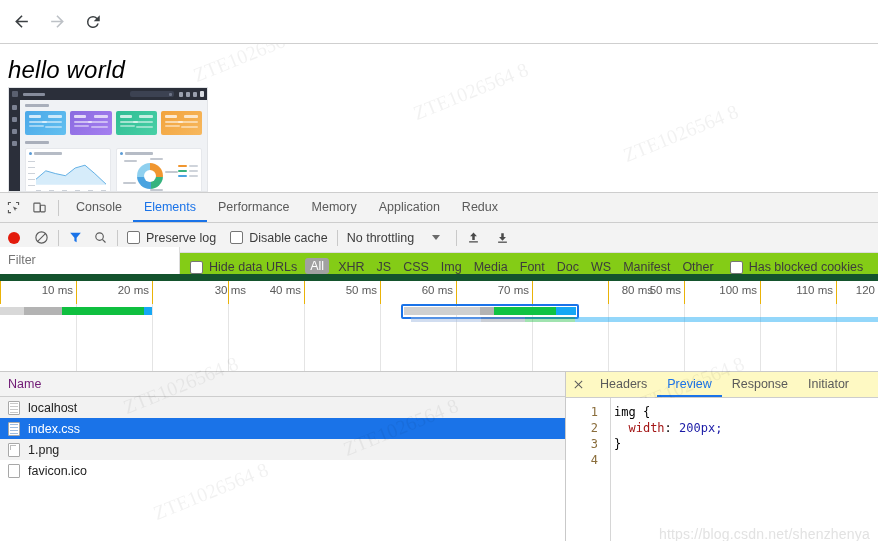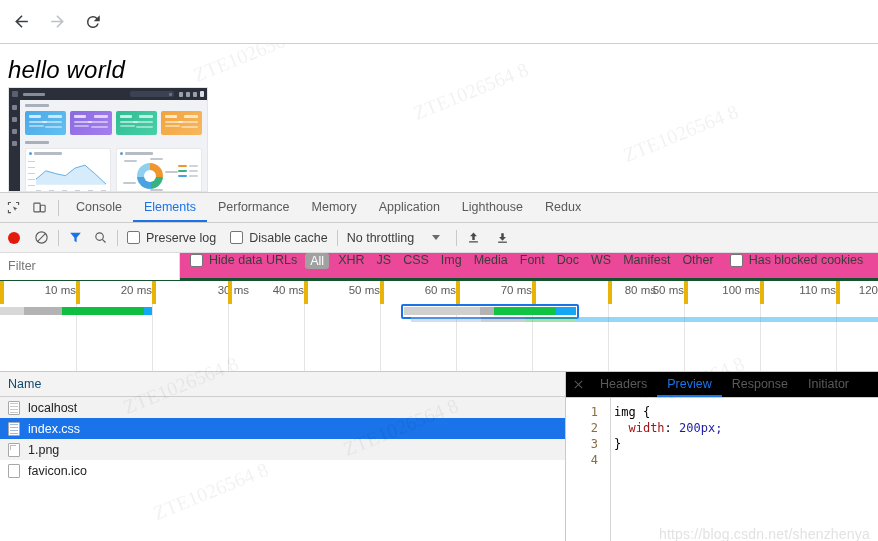--- a/index.html
+++ b/index.html
@@ -156,22 +156,22 @@
   }
   .tb-label{font-size:12.5px;color:#3c3c3c;white-space:nowrap;}
   .tb-item{display:flex;align-items:center;}
   .throttle{font-size:12.5px;color:#3c3c3c;white-space:nowrap;}
   .caret{
     width:0;height:0;border-left:4.5px solid transparent;border-right:4.5px solid transparent;
     border-top:5px solid #6a6a6a;margin-left:18px;flex:none;
   }
 
   .dt-filterbar{
-    height:28px;display:flex;align-items:flex-start;
-    border-bottom:3px solid #14532d;background:#ec4899;
+    height:28px;display:flex;align-items:flex-end;
+    border-bottom:7px solid #14532d;background:#84cc16;
     box-sizing:border-box;
   }
   .filter-input{
     width:180px;height:27px;line-height:27px;
     padding:0 8px;box-sizing:border-box;
     font-size:12.5px;color:#9a9a9a;background:#fff;
     border:none;border-right:1px solid #dcdcdc;
   }
   .ftype{
     font-size:12.5px;color:#3c3c3c;padding:0 6px;white-space:nowrap;
@@ -183,21 +183,21 @@
   
   .overview{
     position:relative;height:90px;background:#fff;
     border-bottom:1px solid #c9c9c9;overflow:hidden;
   }
   .ov-ruler{
     position:relative;height:23px;border-bottom:0px;
   }
   .tick{
     position:absolute;top:0;height:23px;
-    border-left:4px solid #eab308;
+    border-left:1px solid #eab308;
   }
   .tick span{
     position:absolute;right:4px;top:3px;
     font-size:11.5px;color:#5a5a5a;white-space:nowrap;
   }
   .gridline{
     position:absolute;top:23px;bottom:0;width:1px;background:#e4e4e4;
   }
   .ovbar{position:absolute;height:8px;display:flex;overflow:hidden;}
   .ovbar i{display:block;height:100%;}
@@ -209,21 +209,21 @@
 
   
   .dt-split{position:absolute;left:0;top:0;width:878px;height:176px;display:flex;}
   .req-panel{
     width:566px;background:#fff;position:relative;
     border-right:1px solid #c9c9c9;box-sizing:border-box;
   }
   .req-head{
     height:25px;line-height:25px;
     background:#f3f3f3;border-bottom:1px solid #cdcdcd;
-    font-size:12.5px;color:#0c4a6e;padding-left:8px;box-sizing:border-box;
+    font-size:12.5px;color:#701a75;padding-left:8px;box-sizing:border-box;
   }
   .req-row{
     height:21px;display:flex;align-items:center;
     padding-left:8px;box-sizing:border-box;
     font-size:12.5px;color:#222;
   }
   .req-row.odd{background:#f2f2f2;}
   .req-row.sel{background:#1a73e8;color:#fff;}
   .ricon{
     width:12px;height:14px;flex:none;margin-right:8px;
@@ -243,21 +243,21 @@
     content:"";position:absolute;left:1px;top:1px;right:3px;height:4px;
     border-left:1px solid #bdbdbd;border-top:1px solid #bdbdbd;
   }
   .ricon.blank{}
 
   .detail-panel{
     flex:1;background:#fff;position:relative;
   }
   .detail-tabs{
     height:26px;display:flex;align-items:center;
-    background:#000000;border-bottom:1px solid #cdcdcd;
+    background:#fef9c3;border-bottom:1px solid #cdcdcd;
     box-sizing:border-box;
   }
   .dclose{
     width:24px;height:24px;display:flex;align-items:center;justify-content:center;
     font-size:14px;color:#5a5a5a;flex:none;
   }
   .dtab{
     height:25px;line-height:25px;padding:0 10px;
     font-size:12.5px;color:#5a5a5a;white-space:nowrap;box-sizing:border-box;
   }
@@ -454,21 +454,20 @@
           <rect x="3" y="5" width="10" height="14" rx="1" fill="none" stroke="#5a5a5a" stroke-width="1.7"></rect>
           <rect x="13.5" y="8.5" width="7.5" height="10.5" rx="1" fill="none" stroke="#5a5a5a" stroke-width="1.7"></rect>
         </svg>
       </div>
       <div class="dt-sep"></div>
       <div class="dt-tab">Console</div>
       <div class="dt-tab active">Elements</div>
       <div class="dt-tab">Performance</div>
       <div class="dt-tab">Memory</div>
       <div class="dt-tab">Application</div>
-      <div class="dt-tab">Lighthouse</div>
       <div class="dt-tab">Redux</div>
     </div>
 
     <div class="dt-toolbar">
       <div class="rec-dot"></div>
       <div class="tb-gap"></div>
       <svg width="15" height="15" viewBox="0 0 24 24">
         <circle cx="12" cy="12" r="9" fill="none" stroke="#5a5a5a" stroke-width="1.8"></circle>
         <line x1="5.8" y1="18.2" x2="18.2" y2="5.8" stroke="#5a5a5a" stroke-width="1.8"></line>
       </svg>

